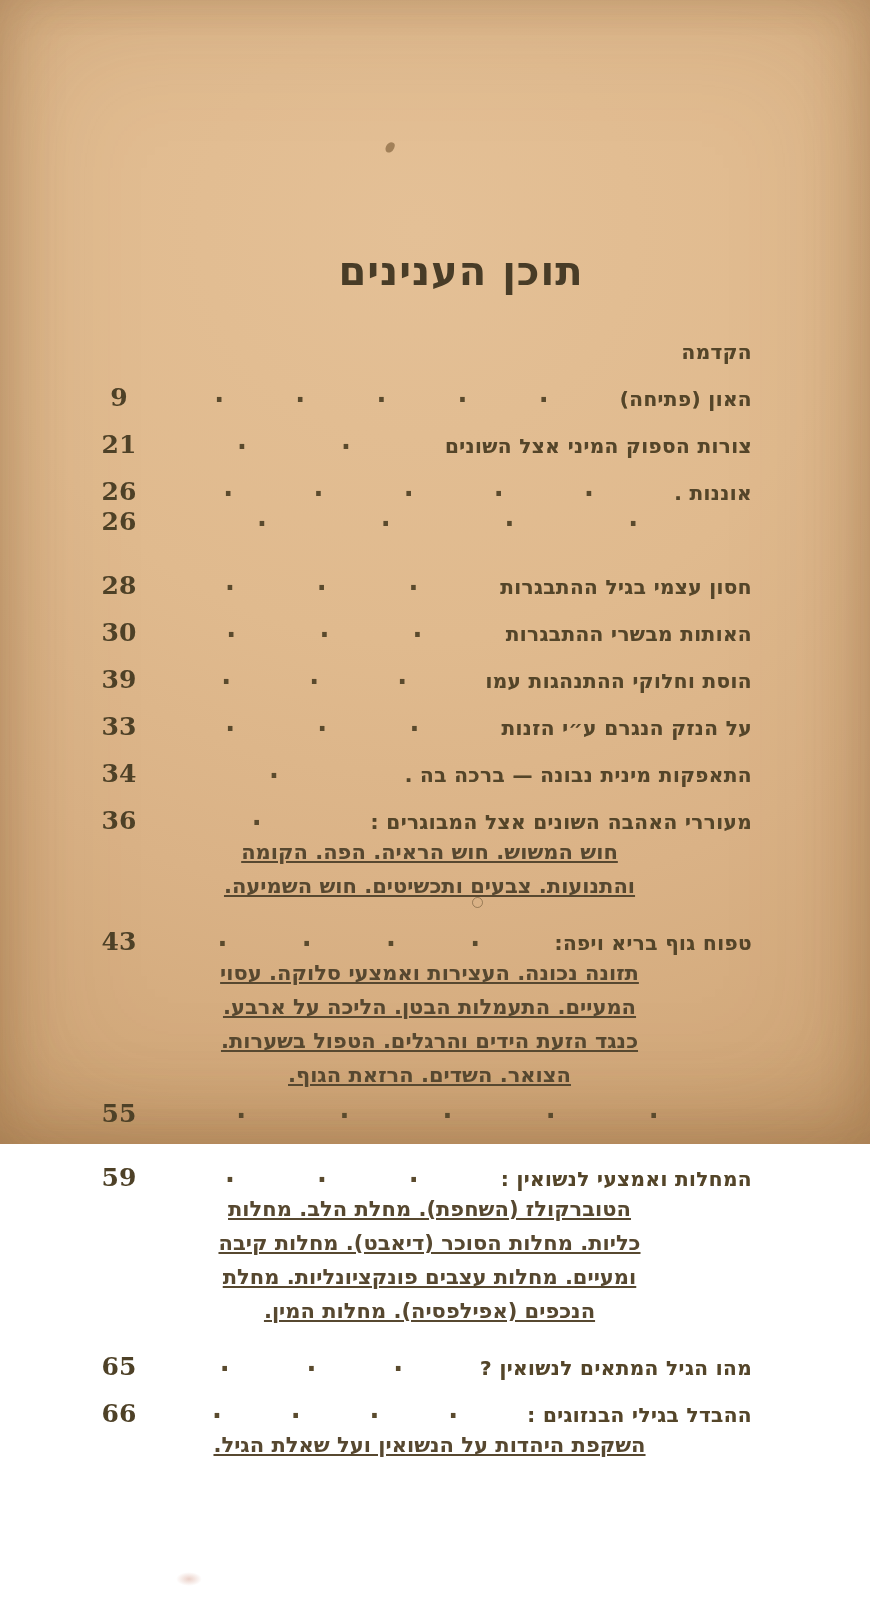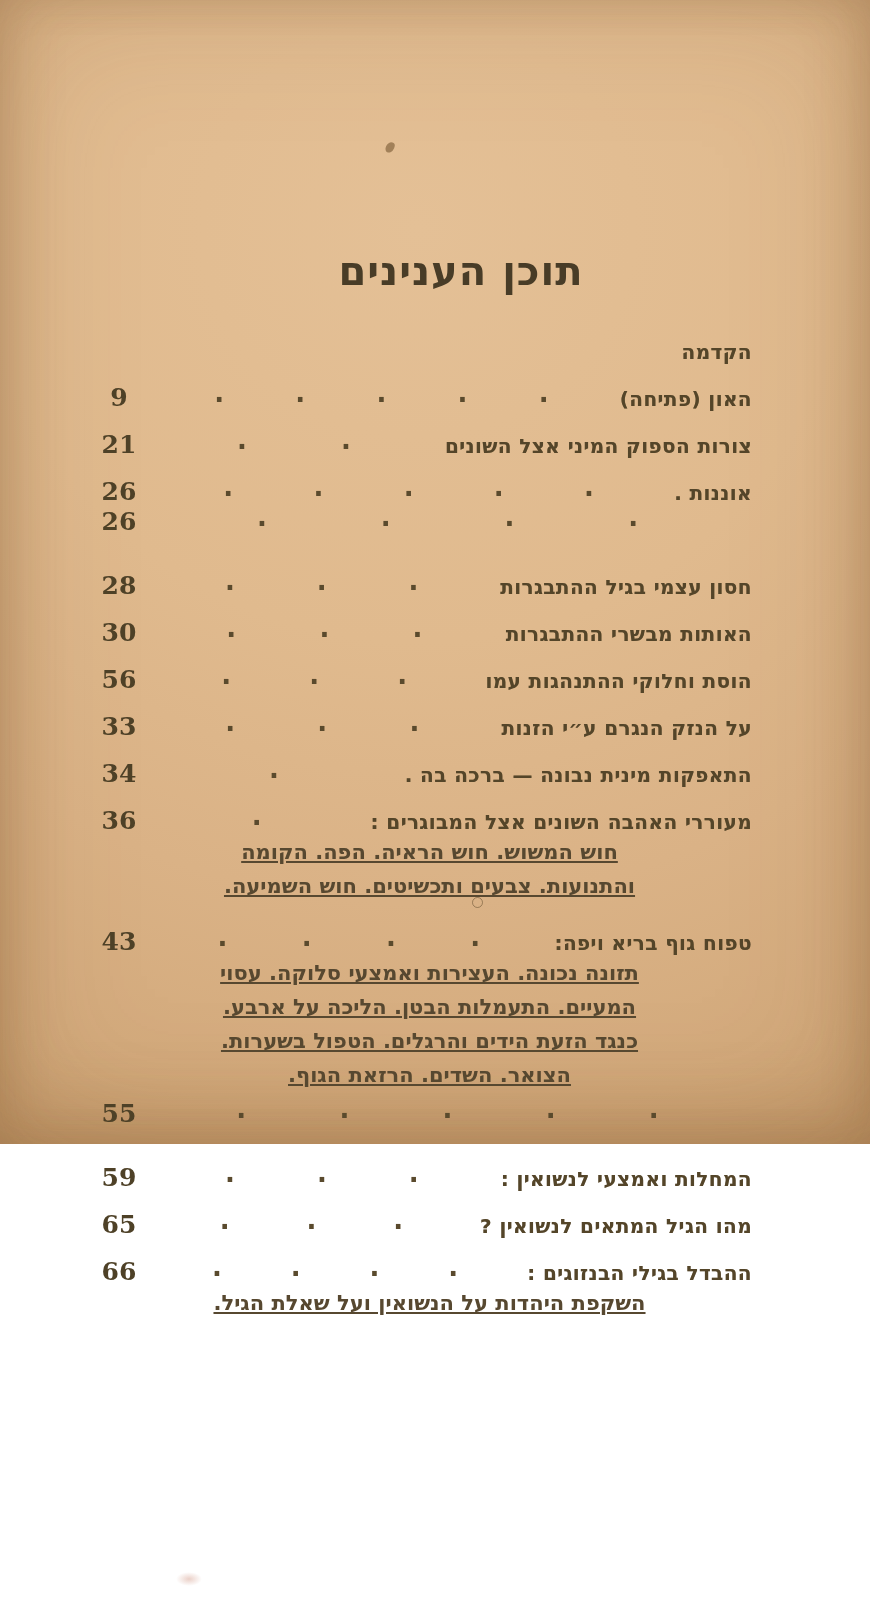--- a/index.html
+++ b/index.html
@@ -186,21 +186,21 @@
         </span>
         <span class="num">30</span>
       </div>
       <div class="toc-row">
         <span class="label">הוסת וחלוקי ההתנהגות עמו</span>
         <span class="leader">
           <span class="dot">.</span>
           <span class="dot">.</span>
           <span class="dot">.</span>
         </span>
-        <span class="num">56</span>
+        <span class="num">39</span>
       </div>
       <div class="toc-row">
         <span class="label">על הנזק הנגרם ע״י הזנות</span>
         <span class="leader">
           <span class="dot">.</span>
           <span class="dot">.</span>
           <span class="dot">.</span>
         </span>
         <span class="num">33</span>
       </div>
@@ -250,20 +250,26 @@
       </div>
       <div class="toc-row">
         <span class="label">המחלות ואמצעי לנשואין :</span>
         <span class="leader">
           <span class="dot">.</span>
           <span class="dot">.</span>
           <span class="dot">.</span>
         </span>
         <span class="num">59</span>
       </div>
+      <div class="toc-sub">
+        <span class="sub-line">הטוברקולז (השחפת). מחלת הלב. מחלות</span>
+        <span class="sub-line">כליות. מחלות הסוכר (דיאבט). מחלות קיבה</span>
+        <span class="sub-line">ומעיים. מחלות עצבים פונקציונליות. מחלת</span>
+        <span class="sub-line">הנכפים (אפילפסיה). מחלות המין.</span>
+      </div>
       <div class="toc-row">
         <span class="label">מהו הגיל המתאים לנשואין ?</span>
         <span class="leader">
           <span class="dot">.</span>
           <span class="dot">.</span>
           <span class="dot">.</span>
         </span>
         <span class="num">65</span>
       </div>
       <div class="toc-row">

